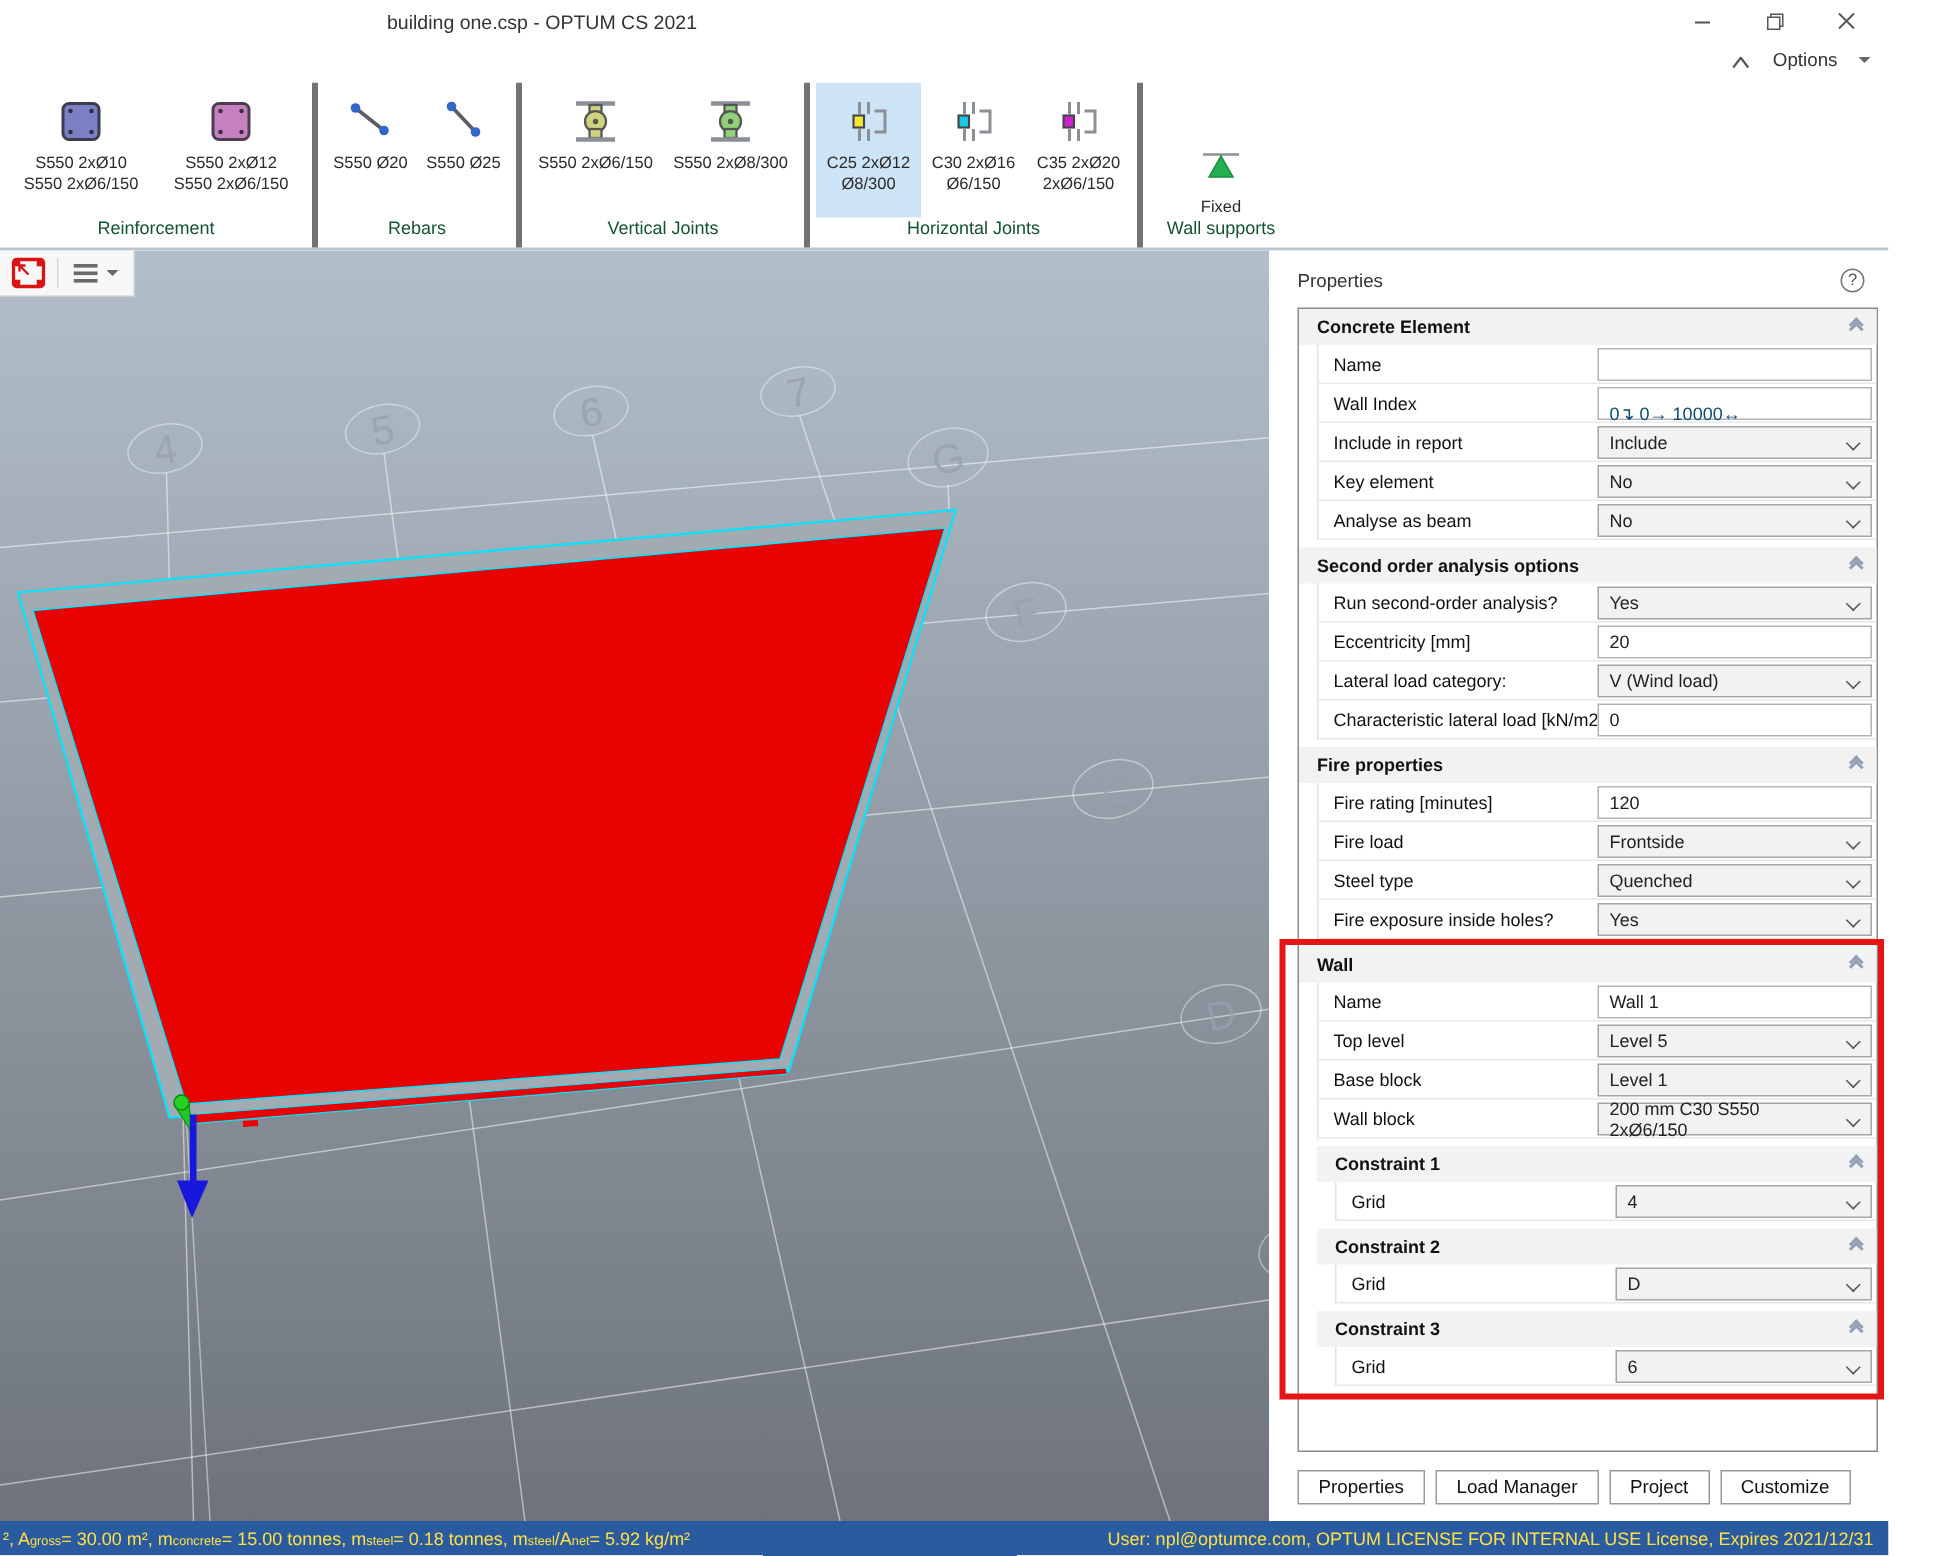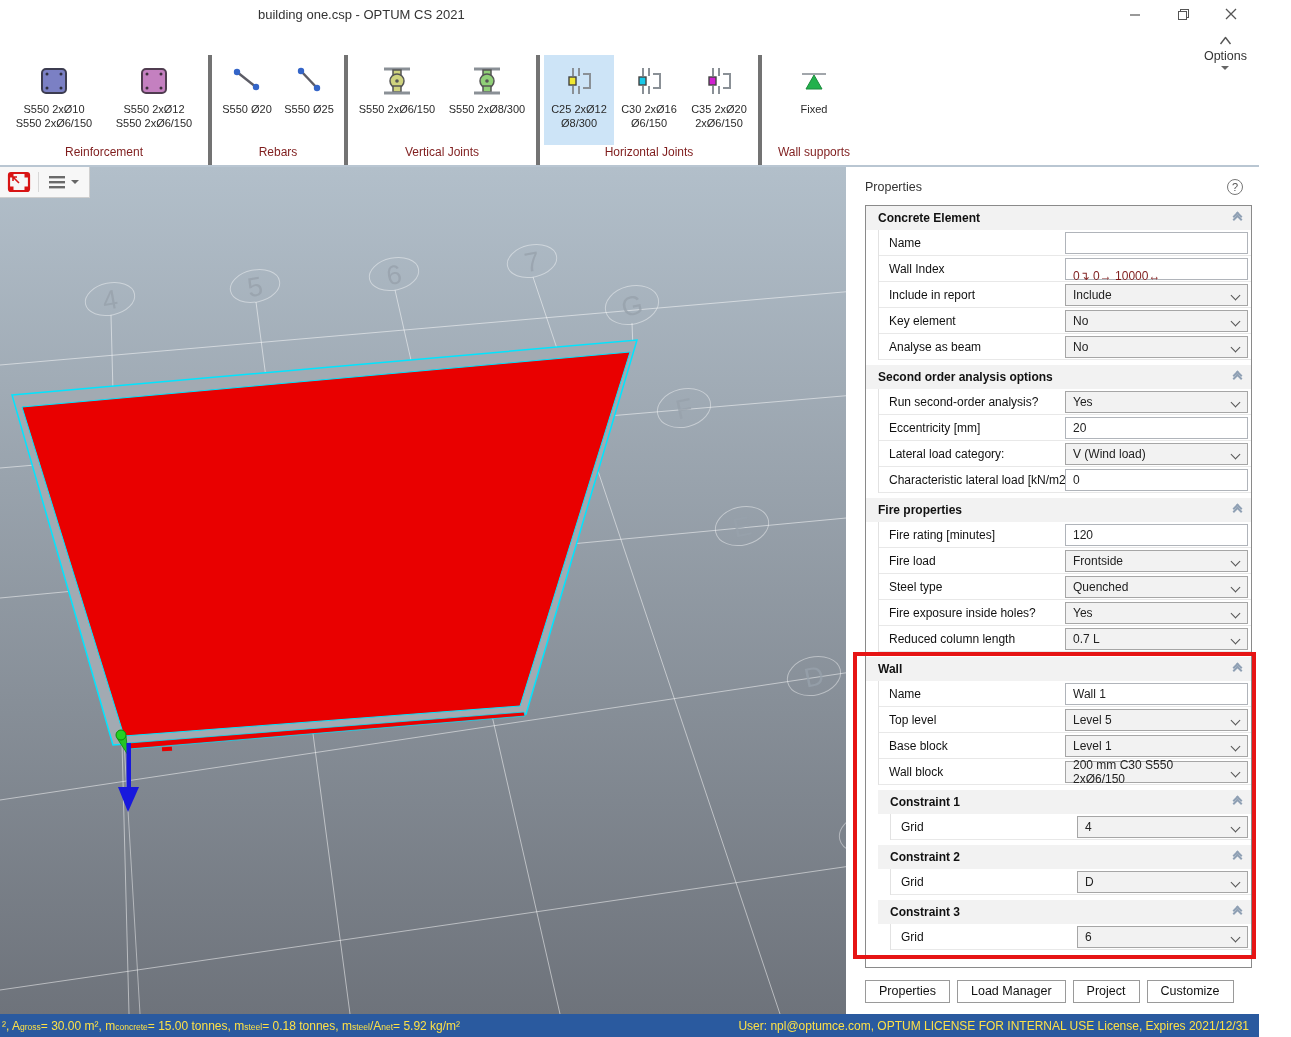--- a/index.html
+++ b/index.html
@@ -10,33 +10,33 @@
   }
 
   
   .titlebar { position:relative; height:28px; background:#fff; }
   .wtitle { position:absolute; left:258px; top:7px; font-size:13px; color:#333; }
   .win-controls { position:absolute; right:4px; top:0; height:28px; display:flex; }
   .wbtn { width:48px; height:28px; display:flex; align-items:center; justify-content:center; }
 
   
   .options-row { position:relative; height:27px; background:#fff; }
-  .options { position:absolute; right:12px; top:5px; display:flex; align-items:center; gap:3px; font-size:12.5px; color:#333; cursor:default;flex-direction:column; }
+  .options { position:absolute; right:12px; top:5px; display:flex; align-items:center; gap:14px; font-size:12.5px; color:#333; cursor:default; }
   .tri-down { width:0; height:0; border-left:4px solid transparent; border-right:4px solid transparent; border-top:4.5px solid #666; }
 
   
   .ribbon { display:flex; height:110px; background:#fff; align-items:stretch; }
   .rgroup { display:flex; flex-direction:column; }
   .rgroup + .rgroup { border-left:4px solid #737373; }
   .rtiles { flex:1; display:flex; padding:0 4px; }
   .rtile { display:flex; flex-direction:column; align-items:center; padding-top:5px; font-size:11px; color:#2a2a2a; line-height:14px; text-align:center; }
   .rtile.selected { background:#cde4f7; }
   .ricon { height:42px; display:flex; align-items:center; justify-content:center; }
-  .rlabel { text-align:center; color:#7f1d1d; font-size:12px; height:20px; }
-  .w100 { width:100px; } .w62 { width:62px; } .w90 { width:90px; } .w70 { width:70px; } .w96 { width:96px; }
+  .rlabel { text-align:center; color:#14532d; font-size:12px; height:20px; }
+  .w100 { width:100px; } .w62 { width:62px; } .w90 { width:90px; } .w70 { width:70px; } .w96 { width:96px;justify-content:flex-end; }
 
   
   .main { display:flex; height:849px; border-top:2px solid #b9c6d2; }
   .canvas { position:relative; width:878px; height:100%; }
   .canvas svg.scene { position:absolute; inset:0; }
   .canvas-toolbar { position:absolute; top:0; left:0; height:31px; display:flex; align-items:center;
      background:#f7f7f7; border-right:1px solid #cfcfcf; border-bottom:1px solid #cfcfcf; }
   .ctbtn { height:31px; display:flex; align-items:center; justify-content:center; gap:4px; }
   .ctbtn.b1 { width:38px; } .ctbtn.b2 { width:50px; }
   .ct-sep { width:1px; height:20px; background:#d8d8d8; }
@@ -52,21 +52,21 @@
   .dblchev { display:flex; flex-direction:column; align-items:center; }
   .dblchev i { display:block; width:7px; height:7px; border:solid #8fa0b4; border-width:2px 2px 0 0; transform:rotate(-45deg); }
   .dblchev i:first-child { margin-bottom:-4px; }
   .rows { margin-left:12px; border-left:1px solid #e2e2e2; }
   .prow { height:26px; display:flex; align-items:center; border-bottom:1px solid #e8e8e8; padding:0 3px 0 10px; }
   .prow .plabel { flex:1; font-size:12px; color:#111; white-space:nowrap; overflow:hidden; }
   .fld { width:183px; flex-shrink:0; height:22px; display:flex; align-items:center; padding:0 7px; font-size:12px; position:relative; }
   .tinput { background:#fff; border:1px solid #b0b4ba; }
   .combo { background:#f2f2f2; border:1px solid #a6a6a6; padding-right:20px; }
   .combo::after { content:""; position:absolute; right:8px; top:7px; width:6px; height:6px; border:solid #555; border-width:0 1.5px 1.5px 0; transform:rotate(45deg); }
-  .ph { color:#7f1d1d;margin-top:15px; }
+  .ph { color:#0c4a6e;margin-top:15px; }
   .psub { margin-left:12px; }
   .psub .fld { width:171px; }
   .wall-region { position:relative; }
   .red-annotation { position:absolute; left:-13px; right:-5px; top:-5px; bottom:-9px; border:4px solid #e61414; pointer-events:none; z-index:6; }
 
   .ptabs { display:flex; margin:12px 0 0 19px; }
   .ptab { border:1px solid #9a9a9a; background:#fff; font-size:12.5px; padding:3px 13px 4px 13px; margin-right:7px; color:#111; white-space:nowrap; }
 
   
   .statusbar { height:23px; background:#2a5a9f; color:#fde047; display:flex; justify-content:space-between; align-items:center; font-size:12px; padding:0 10px 0 2px; white-space:nowrap; overflow:hidden; }
@@ -459,26 +459,20 @@
             <div class="prow">
               <span class="plabel">Steel type</span>
               <div class="fld combo">
                   <span>Quenched</span>
                 </div>
             </div>
             <div class="prow">
               <span class="plabel">Fire exposure inside holes?</span>
               <div class="fld combo">
                   <span>Yes</span>
-                </div>
-            </div>
-            <div class="prow">
-              <span class="plabel">Reduced column length</span>
-              <div class="fld combo">
-                  <span>0.7 L</span>
                 </div>
             </div>
           </div>
         </div>
 
         <div class="wall-region">
           <div class="red-annotation"></div>
 
           <div class="psec">
             <div class="sec-head">

